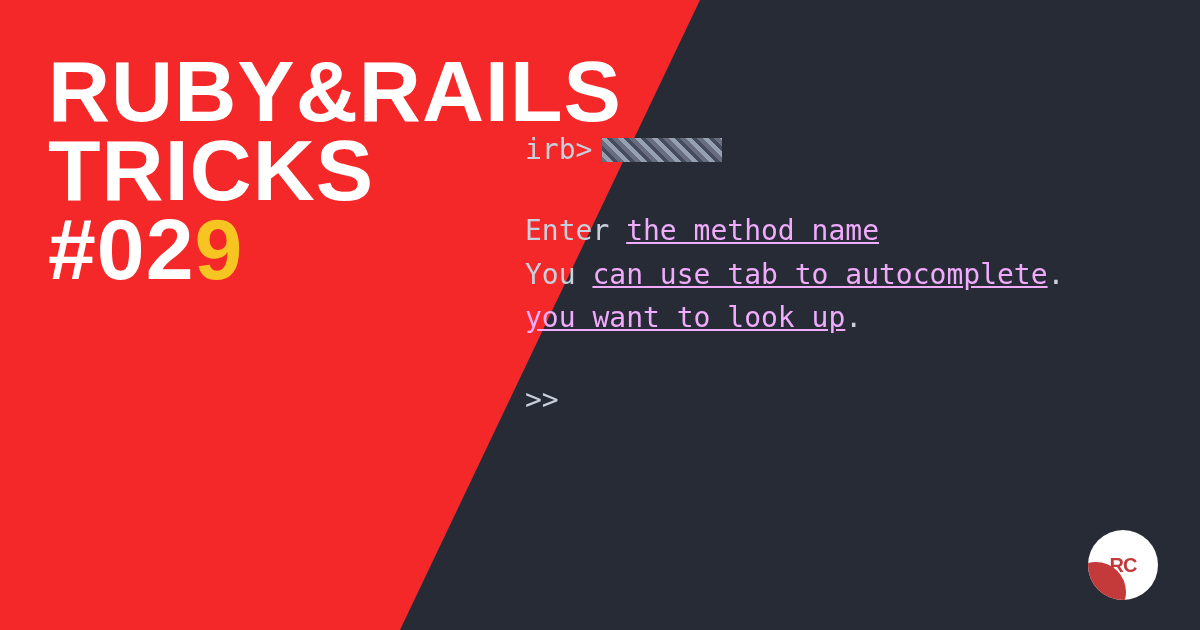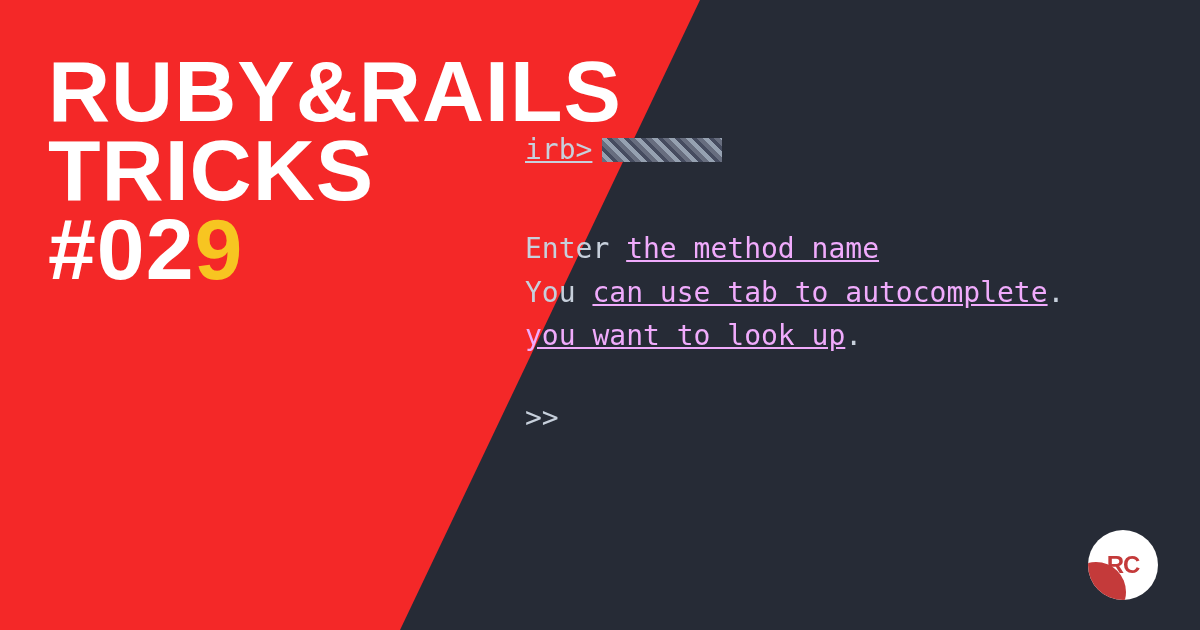--- a/index.html
+++ b/index.html
@@ -35,21 +35,21 @@
     position: absolute;
     top: 128px;
     left: 525px;
     width: 660px;
     font-family: "Menlo", "Consolas", "DejaVu Sans Mono", monospace;
     font-size: 28px;
     line-height: 1.55;
     color: #c7d0dc;
     font-weight: 500;
   }
-  .terminal .prompt-row { display: flex; align-items: center; gap: 10px; margin-bottom: 56px; text-decoration: underline; }
+  .terminal .prompt-row { display: flex; align-items: center; gap: 10px; margin-bottom: 38px; }
   .terminal .prompt { color: #c7d0dc; }
   .terminal .pixelated {
     display: inline-block;
     width: 120px; height: 24px;
     background:
       repeating-linear-gradient(45deg,#6e7178 0 4px,#9aa0a8 4px 8px,#4e525a 8px 12px),
       #7a7e86;
     background-blend-mode: overlay;
     filter: contrast(1.1);
   }
@@ -73,21 +73,21 @@
     left: -22px; bottom: -22px;
     width: 60px; height: 60px;
     background: #c43a3a;
     border-radius: 50%;
   }
   .logo-text {
     position: relative;
     z-index: 1;
     font-family: "Helvetica Neue", Arial, sans-serif;
     font-weight: 800;
-    font-size: 24px;
+    font-size: 20px;
     color: #c43a3a;
     letter-spacing: -1px;
   }
 </style>
 </head>
 <body>
 
 <div class="canvas">
 
   <div class="red-panel"></div>

